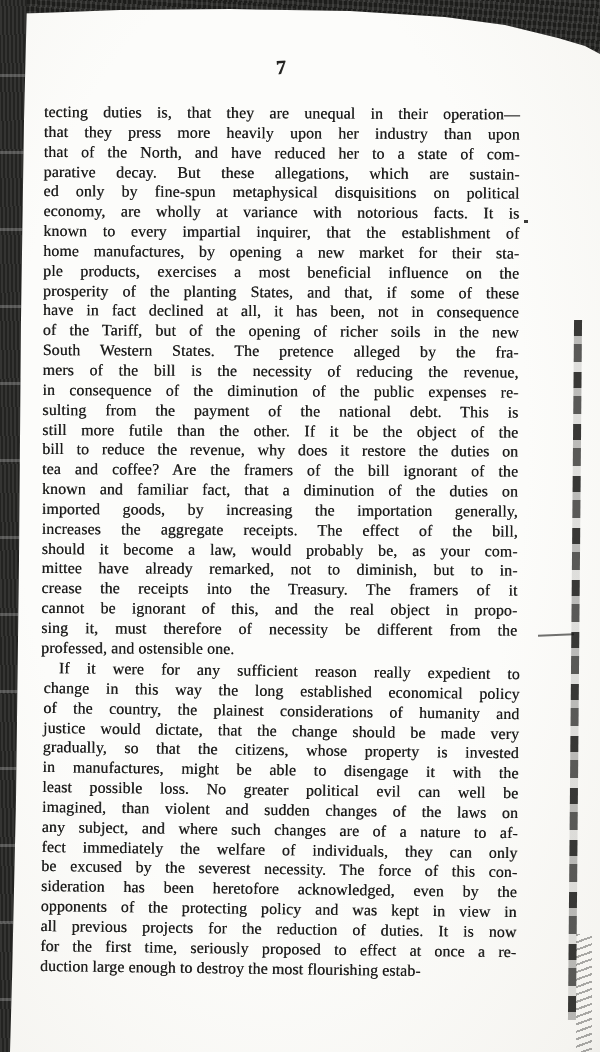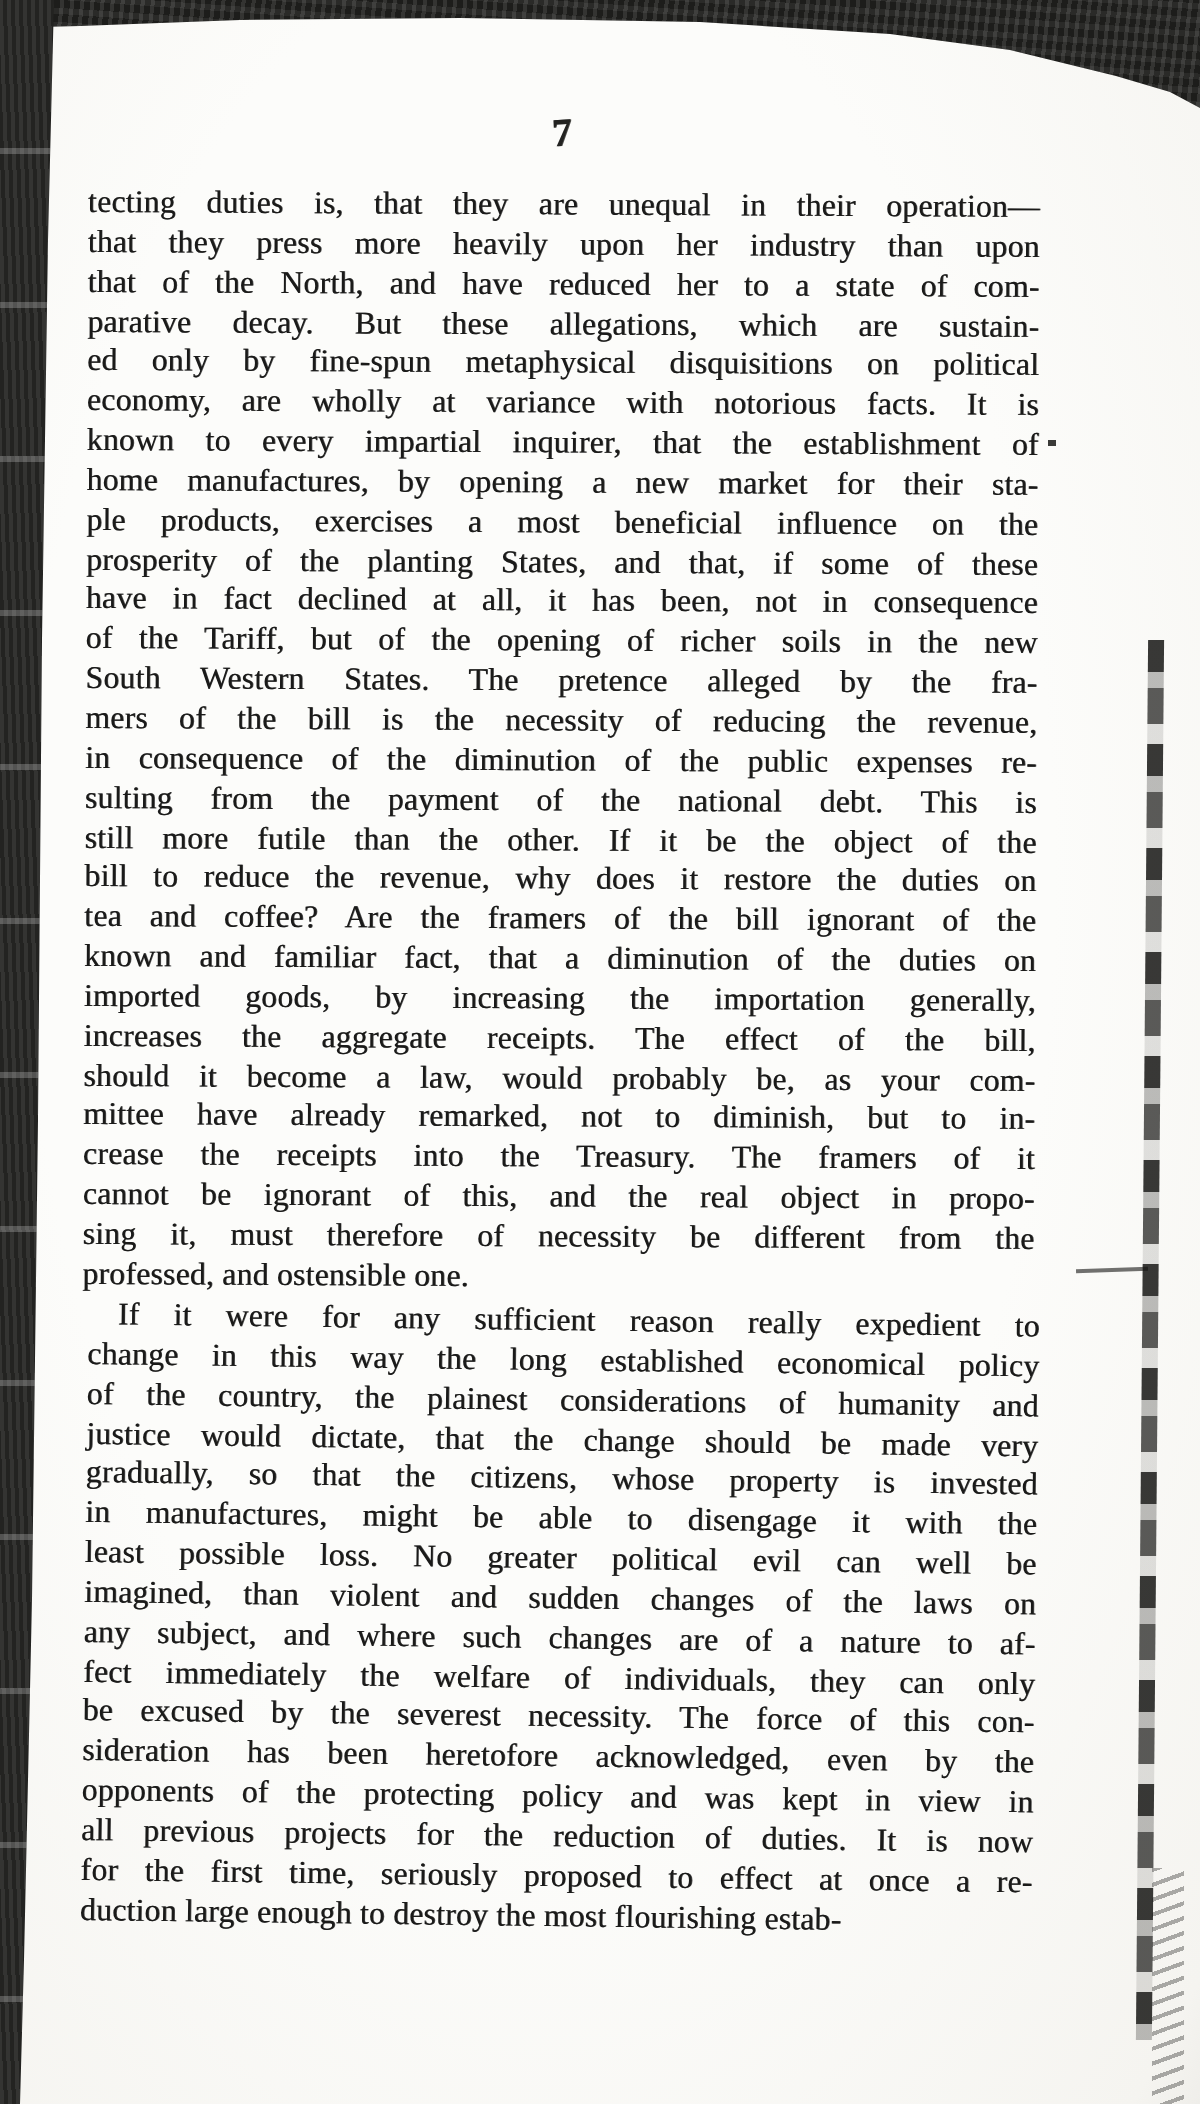--- a/index.html
+++ b/index.html
@@ -92,21 +92,21 @@
     font-size: 20px;
     font-weight: bold;
     color: #232321;
     transform: rotate(-3deg);
     text-shadow: 0.4px 0 0 rgba(30,30,28,0.8);
   }
 
   
   .text-block {
     position: absolute;
-    left: 44px; top: 92px;
+    left: 44px; top: 102px;
     width: 476px;
     font-size: 15.9px;
     line-height: 19.85px;
     color: #1a1a19;
     letter-spacing: 0.1px;
     text-shadow: 0.35px 0 0 rgba(26,26,25,0.75);
   }
   .para { transform-origin: 0 0; }
   .para.p0 { transform: rotate(0.3deg); }
   .para.p1 { transform: rotate(0.75deg); }

